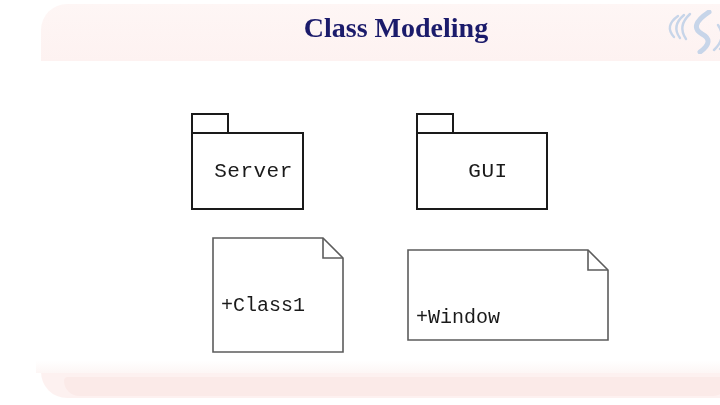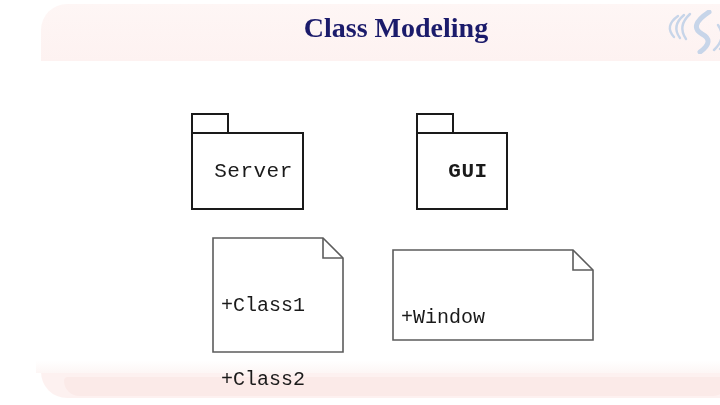--- a/index.html
+++ b/index.html
@@ -35,31 +35,31 @@
   }
   .pkg-body{
     position:absolute;background:#ffffff;border:2px solid #1a1a1a;box-sizing:border-box;
     display:flex;align-items:center;justify-content:center;
     font-family:"Liberation Mono","DejaVu Sans Mono",monospace;
     font-size:21px;color:#1a1a1a;letter-spacing:0.5px;padding-left:12px;
   }
   #server-tab{left:155px;top:113px;width:38px;height:21px;}
   #server-body{left:155px;top:132px;width:113px;height:78px;}
   #gui-tab{left:380px;top:113px;width:38px;height:21px;}
-  #gui-body{left:380px;top:132px;width:92px;height:78px;font-weight:bold;}
+  #gui-body{left:380px;top:132px;width:132px;height:78px;}
   
   .note{position:absolute;}
   .note svg{position:absolute;left:0;top:0;}
   .note-text{
     position:absolute;left:9px;top:8px;
     font-family:"Liberation Mono","DejaVu Sans Mono",monospace;
     font-size:20px;line-height:24.5px;color:#1a1a1a;white-space:pre;
   }
   #note-server{left:176px;top:237px;width:132px;height:116px;}
-  #note-gui{left:356px;top:249px;width:223px;height:92px;}
+  #note-gui{left:371px;top:249px;width:223px;height:92px;}
 </style>
 </head>
 <body>
 
 <div class="stage">
 
   <div class="pink-bg"></div>
   <div class="content-band"></div>
   <div class="bottom-band"></div>
 
@@ -87,21 +87,20 @@
     <span>GUI</span>
   </div>
 
   <div class="note" id="note-server">
     <svg width="132" height="116" viewBox="0 0 132 116">
       <path d="M1,1 L111,1 L131,21 L131,115 L1,115 Z" fill="#ffffff" stroke="#5c5c5c" stroke-width="1.6"></path>
       <path d="M111,1 L111,21 L131,21" fill="none" stroke="#5c5c5c" stroke-width="1.6"></path>
     </svg>
     <div class="note-text">
       <div>+Class1</div>
-      <div>+Class2</div>
       
       
     </div>
   </div>
 
   <div class="note" id="note-gui">
     <svg width="202" height="92" viewBox="0 0 202 92">
       <path d="M1,1 L181,1 L201,21 L201,91 L1,91 Z" fill="#ffffff" stroke="#5c5c5c" stroke-width="1.6"></path>
       <path d="M181,1 L181,21 L201,21" fill="none" stroke="#5c5c5c" stroke-width="1.6"></path>
     </svg>

